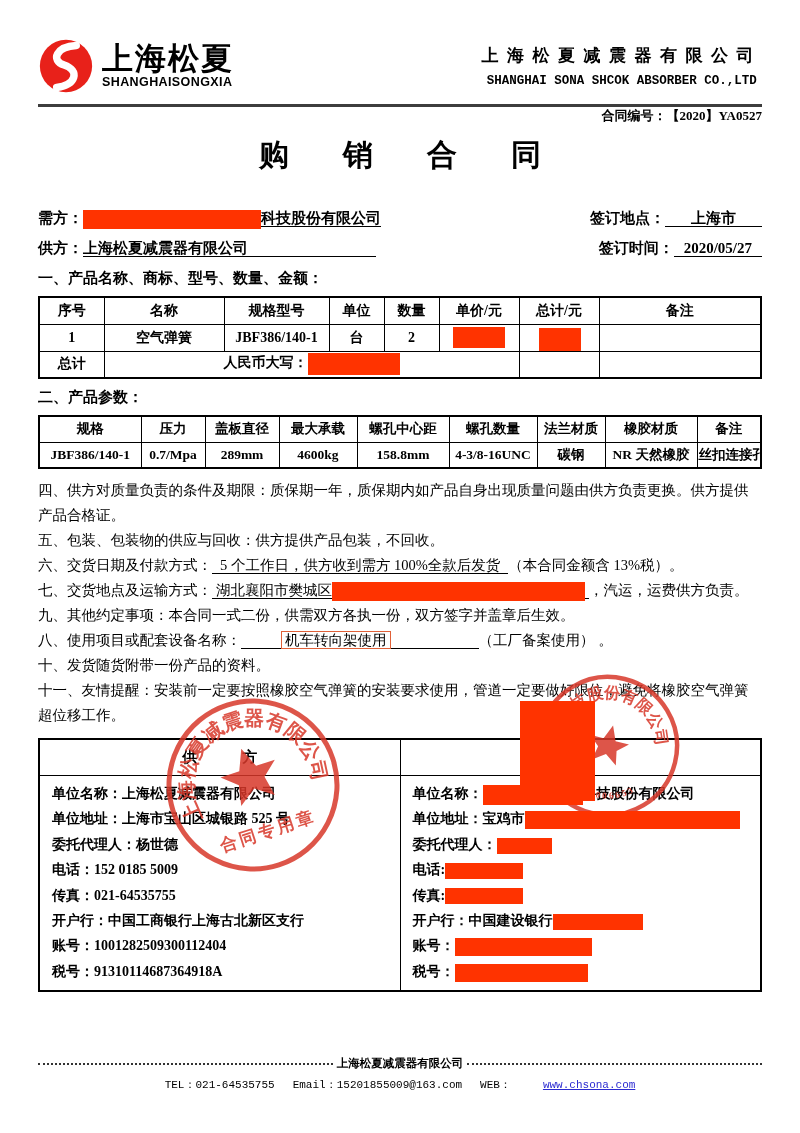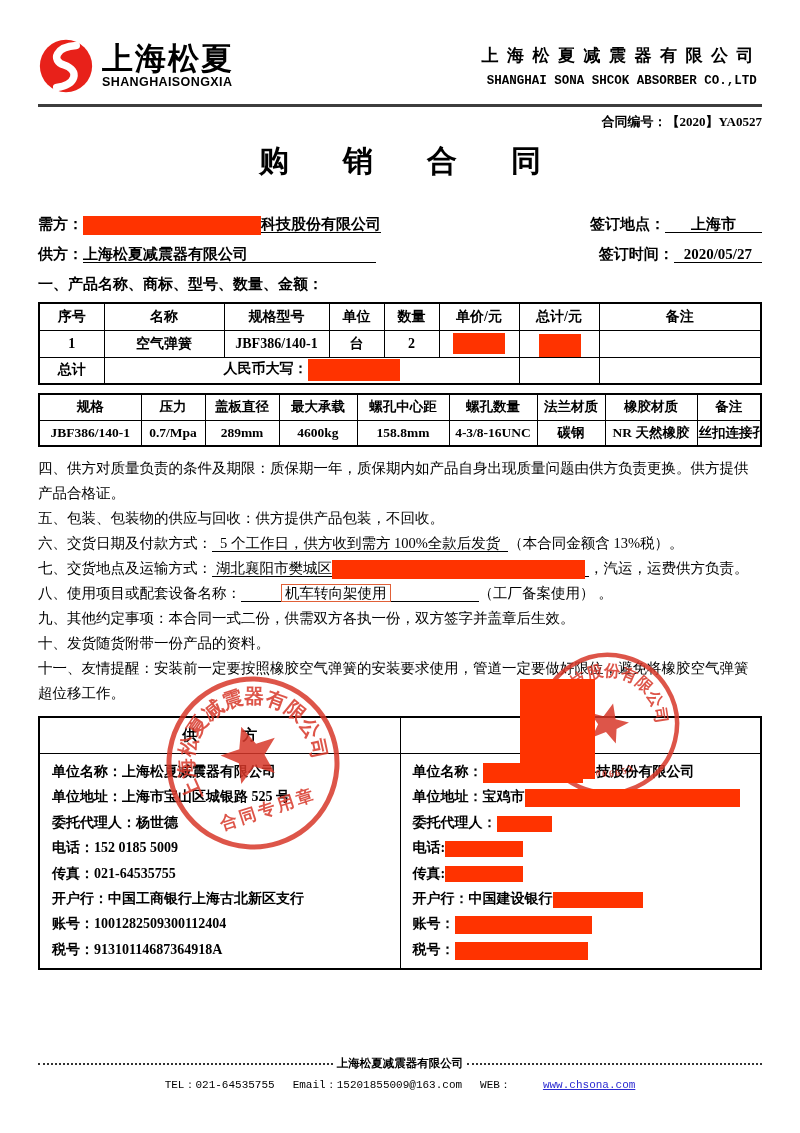--- a/index.html
+++ b/index.html
@@ -10,21 +10,21 @@
   
   .masthead{display:flex;justify-content:space-between;align-items:center;
             padding-top:38px;padding-bottom:10px;border-bottom:3px solid #3d3d3d;gap:28px;}
   .logo{display:flex;align-items:center;gap:8px;}
   .logo-txt{display:flex;flex-direction:column;line-height:1;}
   .logo-cn{font-family:"Liberation Sans",sans-serif;font-weight:bold;font-size:31px;letter-spacing:2px;}
   .logo-en{font-family:"Liberation Sans",sans-serif;font-weight:bold;font-size:12.5px;letter-spacing:.4px;margin-top:2px;}
   .mast-right{text-align:center;}
   .mast-cn{font-size:17px;font-weight:bold;letter-spacing:8.5px;white-space:nowrap;}
   .mast-en{font-family:"Liberation Mono",monospace;font-size:12.5px;font-weight:bold;margin-top:7px;white-space:nowrap;}
-  .contract-no{text-align:right;font-size:13px;margin-top:6px;font-weight:600;}
+  .contract-no{text-align:right;font-size:13px;font-weight:600;}
 
   
   .title{text-align:center;font-size:30px;font-weight:bold;letter-spacing:12px;margin:10px 0 0 12px;line-height:40px;}
   .parties{margin-top:34px;font-size:15px;font-weight:600;}
   .party-line{display:flex;justify-content:space-between;margin-bottom:11px;height:19px;}
   .uline{border-bottom:1px solid #000;}
   .redact{display:inline-block;background:#ff3300;vertical-align:middle;position:relative;z-index:7;}
 
   .sec-heading{font-size:15px;font-weight:600;margin-top:9px;}
 
@@ -146,20 +146,21 @@
       </tr>
       <tr>
         <td>总计</td>
         <td colspan="5"><span>人民币大写：</span><span class="redact" style="width:92px;height:22px;"></span></td>
         <td></td>
         <td></td>
       </tr>
     </tbody>
       </table>
 
+    <div class="sec-heading">二、产品参数：</div>
     <table class="params">
       <colgroup>
           <col style="width:102px">
           <col style="width:64px">
           <col style="width:74px">
           <col style="width:78px">
           <col style="width:92px">
                 <col style="width:88px">
           <col style="width:68px">
           <col style="width:92px">
@@ -193,24 +194,24 @@
 
     <div class="clauses">
       <div class="clause">四、供方对质量负责的条件及期限：质保期一年，质保期内如产品自身出现质量问题由供方负责更换。供方提供产品合格证。</div>
       <div class="clause">五、包装、包装物的供应与回收：供方提供产品包装，不回收。</div>
       <div class="clause">
         <span>六、交货日期及付款方式：</span><span class="uline" style="padding:0 8px;">5 个工作日，供方收到需方 100%全款后发货</span><span>（本合同金额含 13%税）。</span>
       </div>
       <div class="clause">
         <span>七、交货地点及运输方式：</span><span class="uline" style="padding:0 4px;"><span>湖北襄阳市樊城区</span><span class="redact" style="width:253px;height:19px;"></span></span><span>，汽运，运费供方负责。</span>
       </div>
+      <div class="clause">九、其他约定事项：本合同一式二份，供需双方各执一份，双方签字并盖章后生效。</div>
       <div class="clause">
         <span>八、使用项目或配套设备名称：</span><span class="uline" style="padding:0 88px 0 40px;"><span class="boxed">机车转向架使用</span></span><span>（工厂备案使用） 。</span>
       </div>
-      <div class="clause">九、其他约定事项：本合同一式二份，供需双方各执一份，双方签字并盖章后生效。</div>
       <div class="clause">十、发货随货附带一份产品的资料。</div>
       <div class="clause">十一、友情提醒：安装前一定要按照橡胶空气弹簧的安装要求使用，管道一定要做好限位，避免将橡胶空气弹簧超位移工作。</div>
     </div>
 
     <div class="sig-wrap">
       <table class="sig-table">
         <tbody>
             <tr class="sig-head">
           <td>供　　　方</td>
           <td>方</td>

